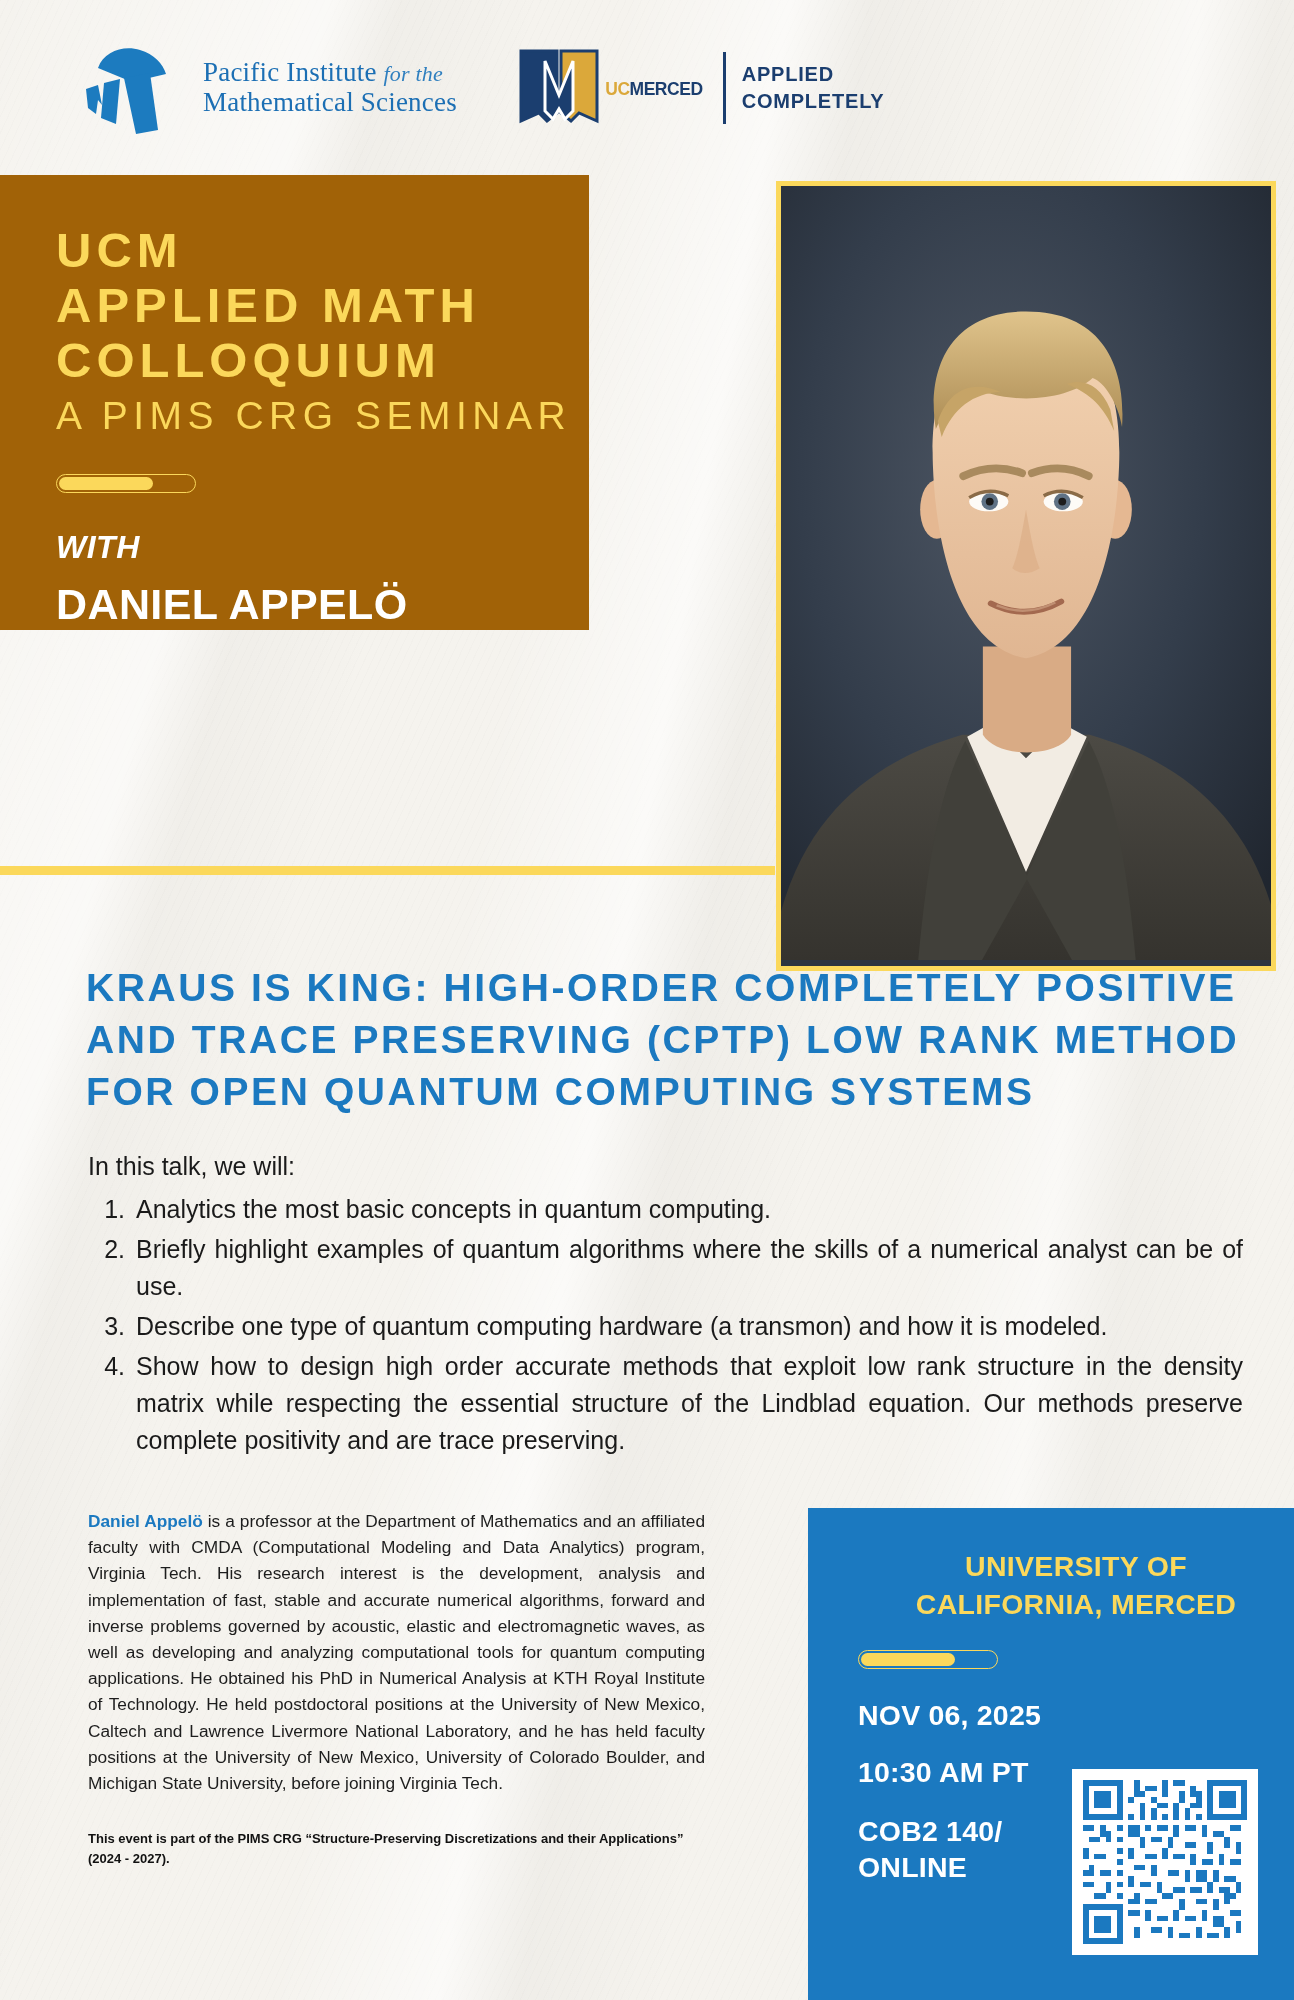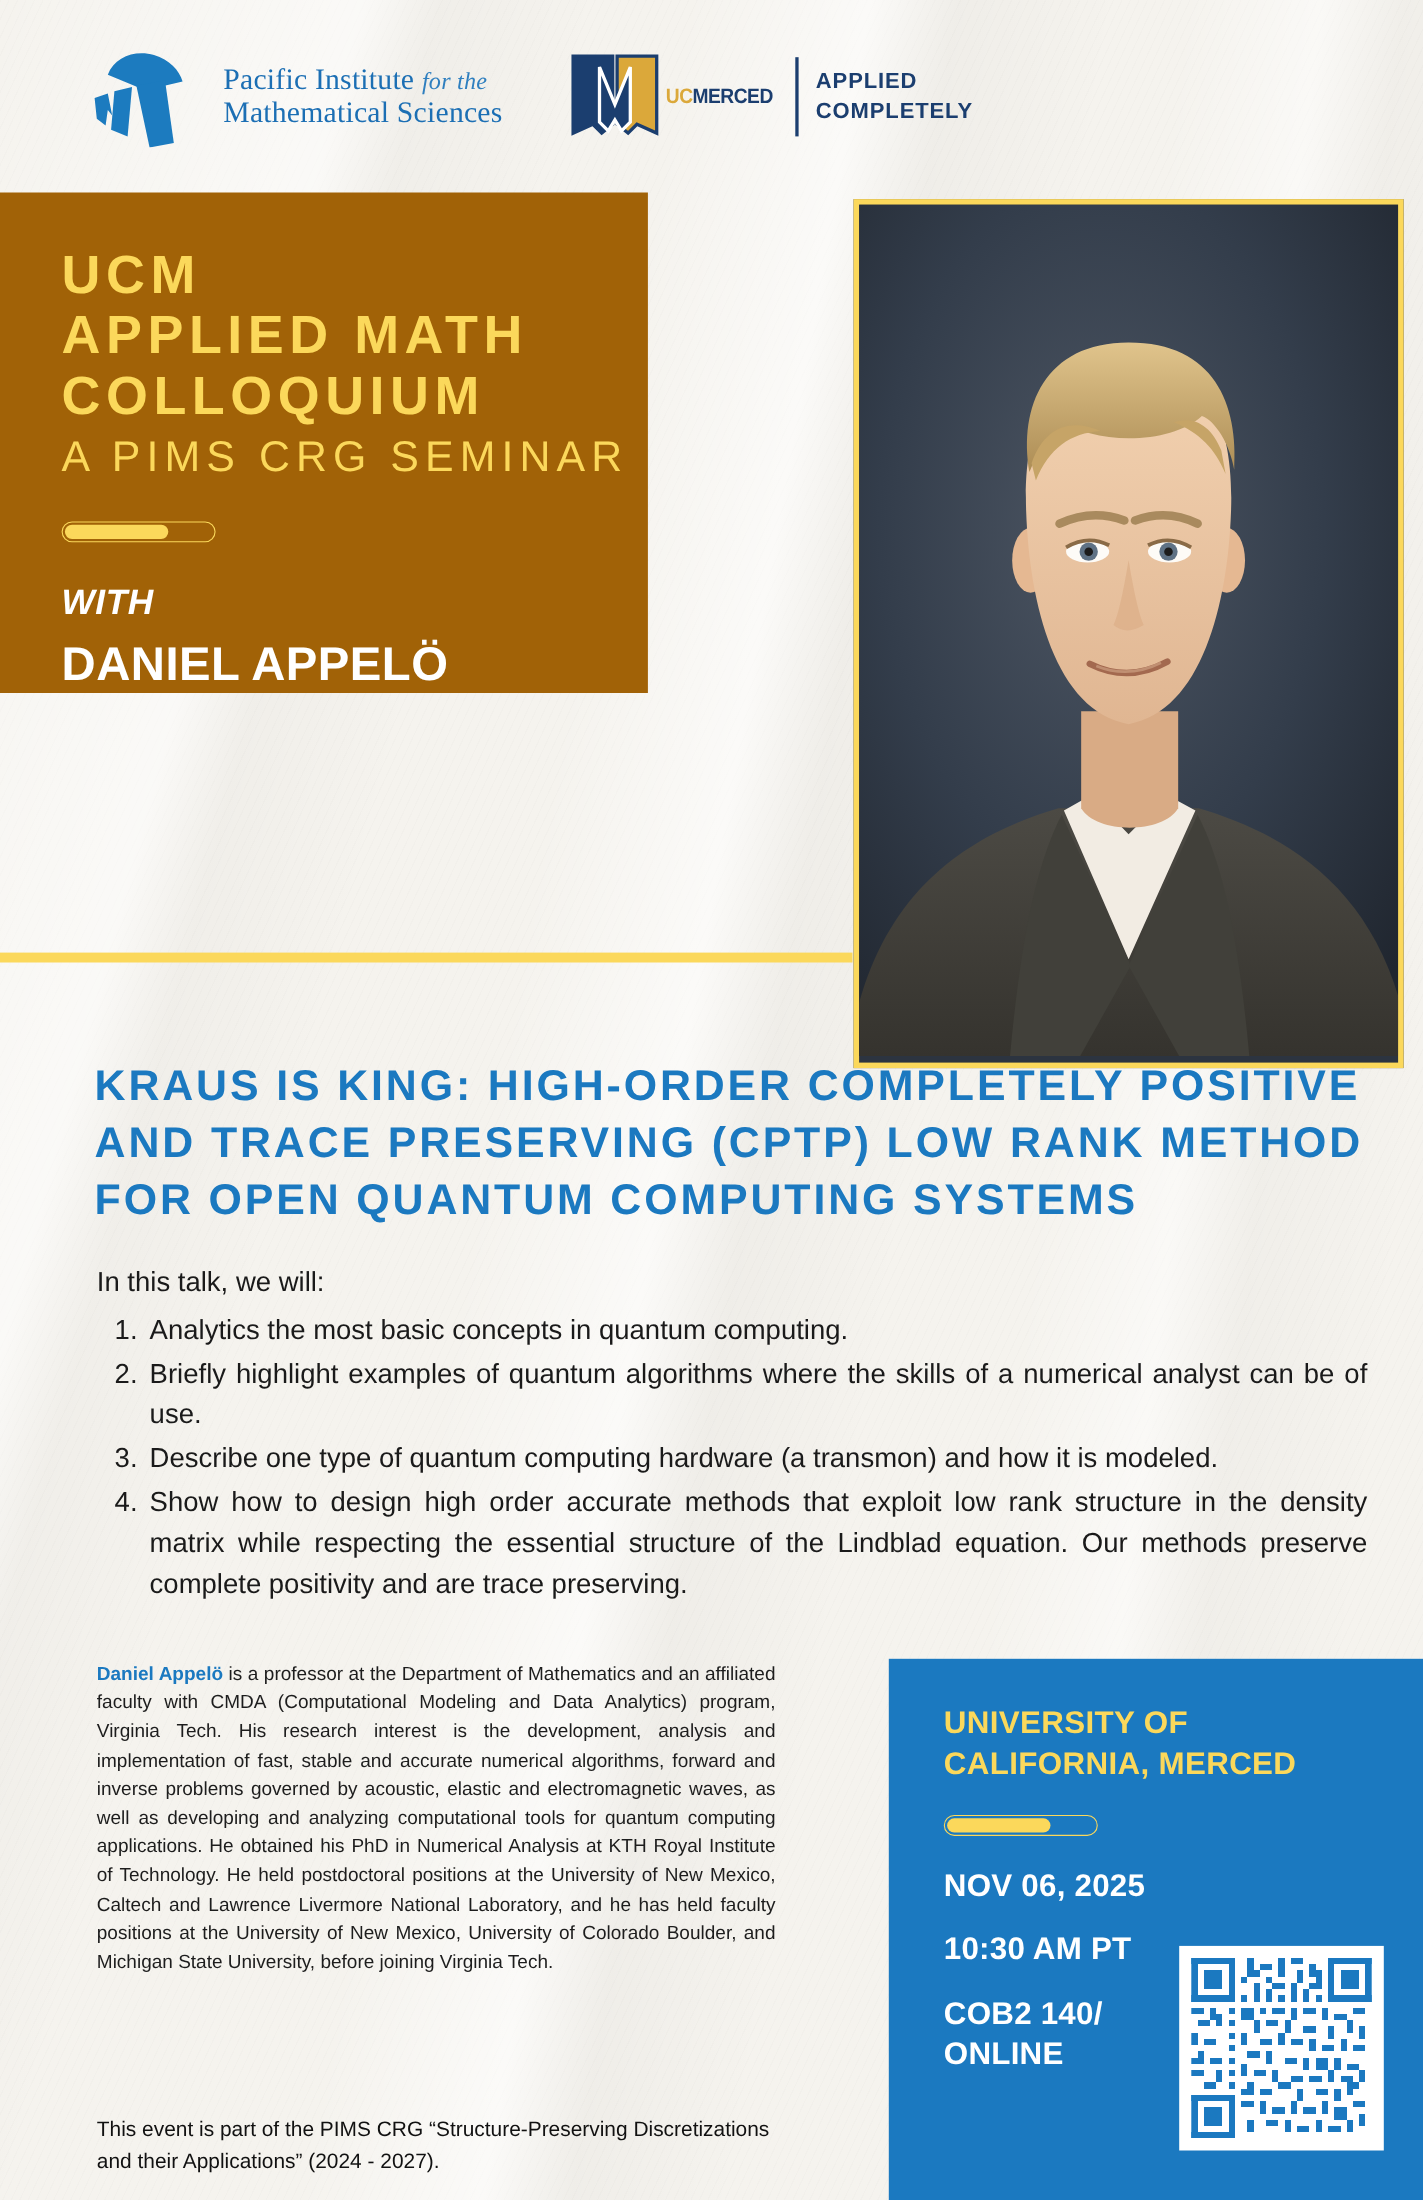--- a/index.html
+++ b/index.html
@@ -116,32 +116,33 @@
   }
   .abstract ol li::marker { font-size: 25px; }
 
   
   .bio {
     position: absolute; left: 88px; top: 1508px; width: 617px;
     font-size: 17.3px; line-height: 1.515; color: #1d1d1d; text-align: justify;
   }
   .bio .bio-name { color: #1b79c0; font-weight: bold; }
   .crg-note {
-    position: absolute; left: 88px; top: 1923px; width: 617px;
-    font-size: 19px; line-height: 1.52; font-weight: normal; color: #111;
+    position: absolute; left: 88px; top: 1829px; width: 617px;
+    font-size: 13px; line-height: 1.52; font-weight: bold; color: #111;
   }
 
   
   .event-box {
     position: absolute; left: 808px; top: 1508px; width: 486px; height: 492px;
     background: #1b79c0; padding: 40px 0 0 50px; color: #fff;
   }
   .event-venue {
     color: #FBD85B; font-weight: bold; font-size: 28.5px; line-height: 1.33;
     letter-spacing: .3px;
+    text-align: center;
   }
   .event-pill {
     margin-top: 26px; width: 140px; height: 19px; border: 1.4px solid #FBD85B;
     border-radius: 10px; position: relative;
   }
   .event-pill::after {
     content: ""; position: absolute; left: 2px; top: 2px; bottom: 2px; width: 94px;
     background: #FBD85B; border-radius: 8px;
   }
   .event-date {

